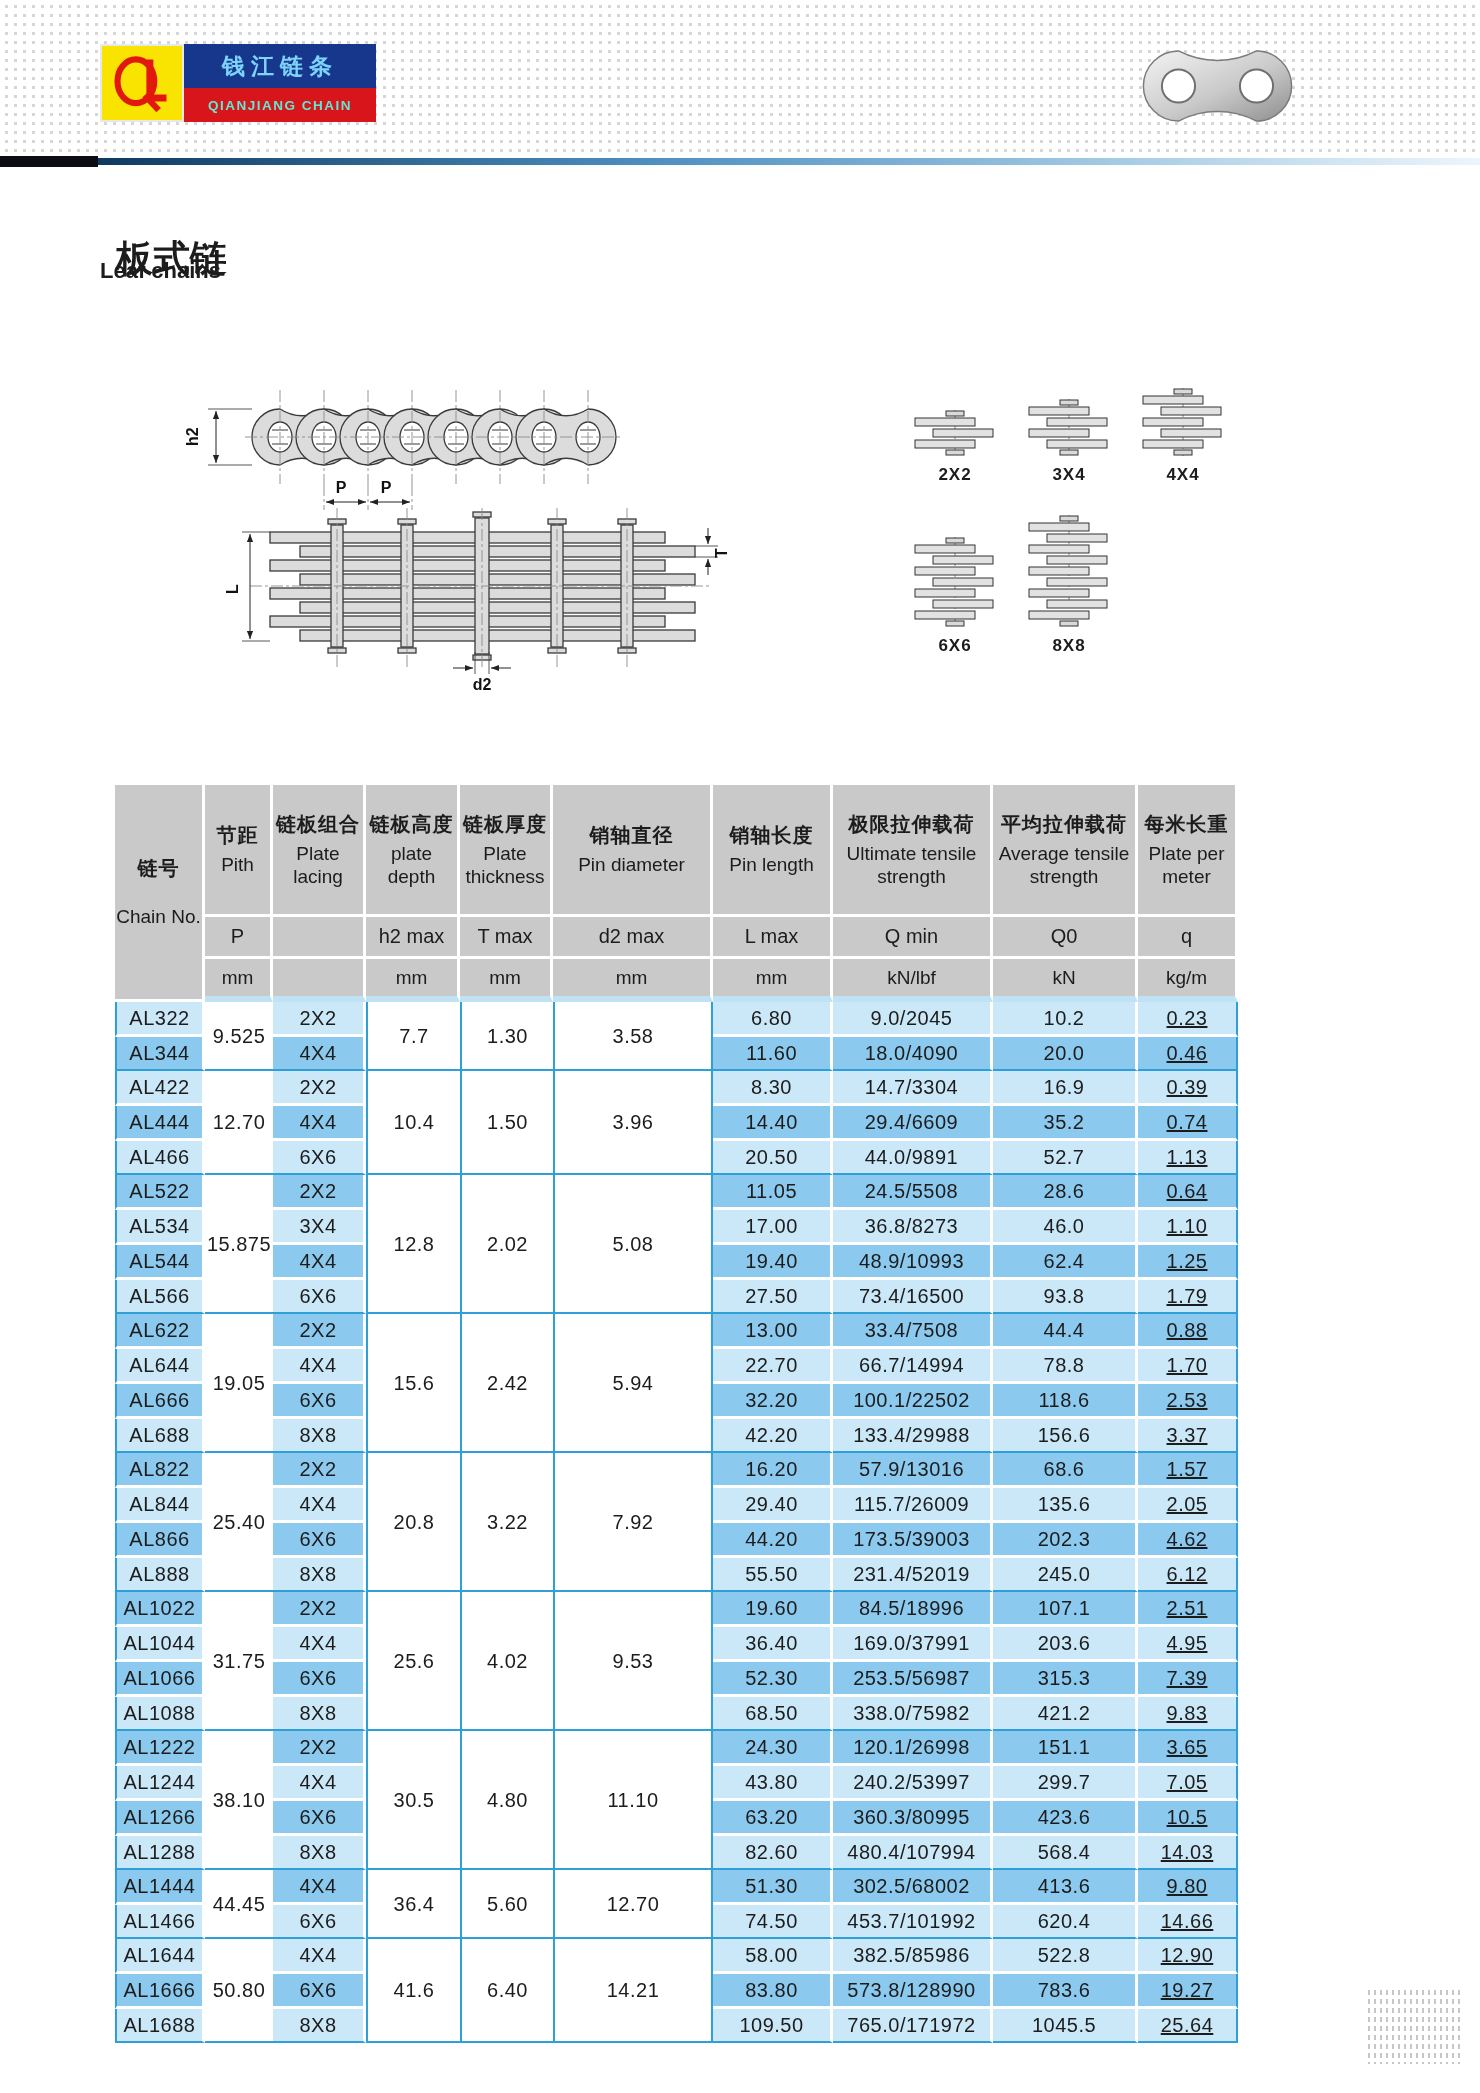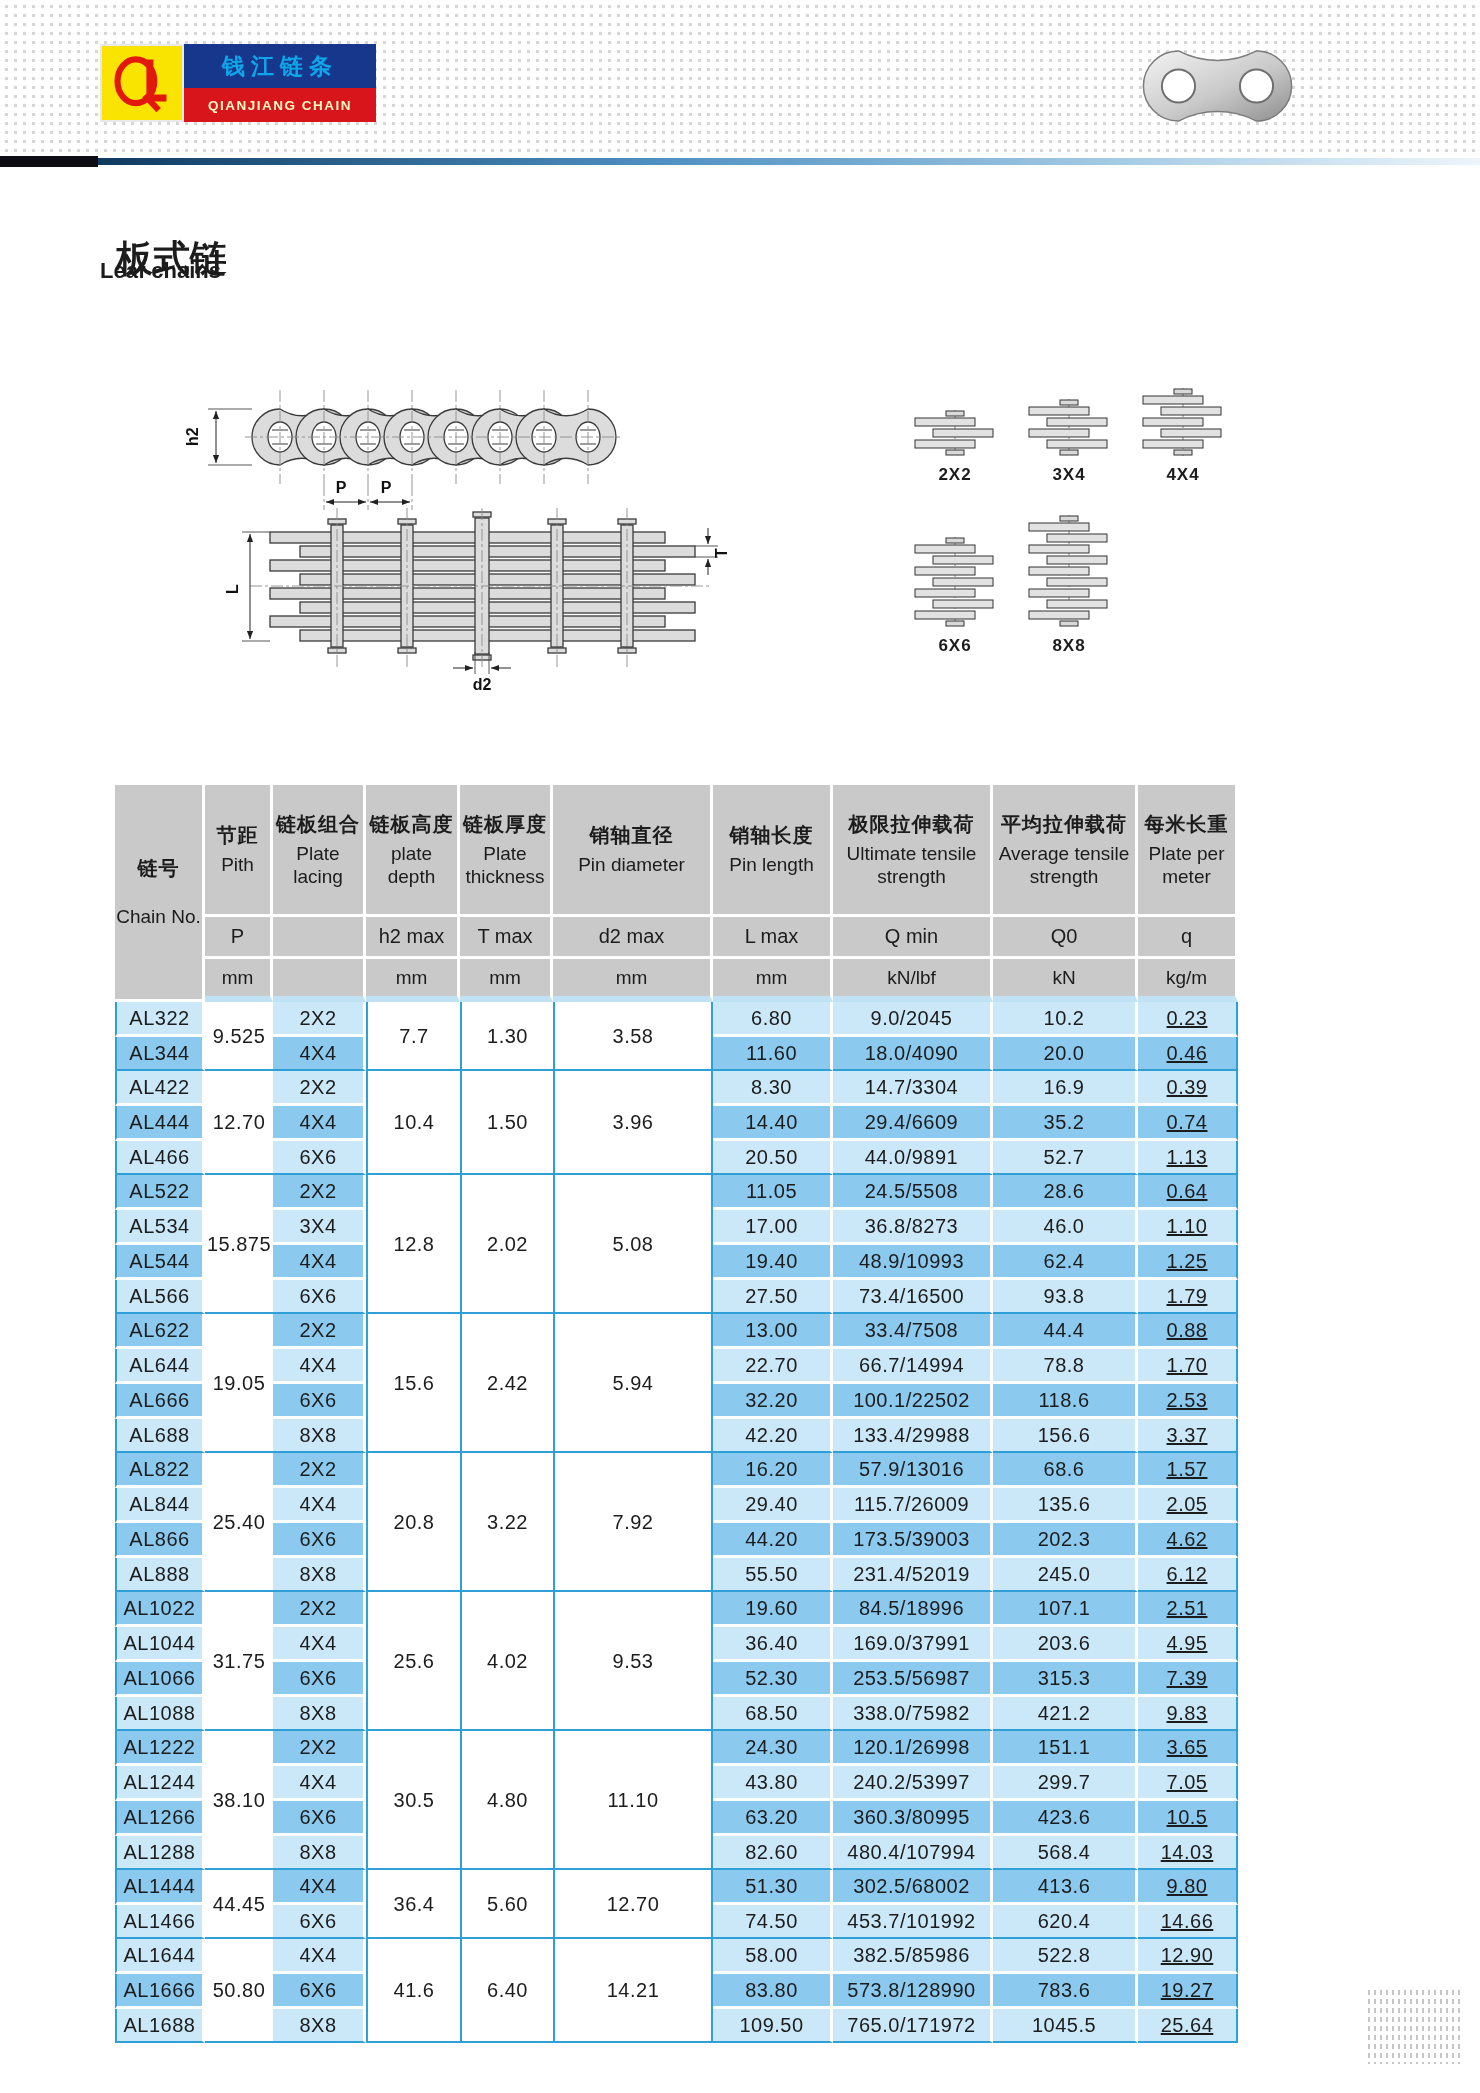--- a/index.html
+++ b/index.html
@@ -5,23 +5,23 @@
   html,body{margin:0;padding:0;background:#fff;}
   .page{position:relative;width:1480px;height:2093px;background:#fff;overflow:hidden;
         font-family:"Liberation Sans","DejaVu Sans",sans-serif;color:#1c1c1c;}
   .halftone{position:absolute;left:0;top:0;width:1480px;height:152px;
         background-image:radial-gradient(circle,#d6d6d6 1.7px,transparent 1.9px);
         background-size:9px 9px;background-position:2px 2px;}
   .logo{position:absolute;left:100px;top:44px;display:flex;height:78px;}
   .logo-mark{width:84px;height:78px;background:#f8e400;border:2px solid #e9e9e9;box-sizing:border-box;
         display:flex;align-items:center;justify-content:center;}
   .logo-text{width:192px;display:flex;flex-direction:column;}
-  .logo-cn{height:44px;background:#17378d;color:#0ea5e9;font-size:23px;font-weight:bold;letter-spacing:6px;
+  .logo-cn{height:44px;background:#17378d;color:#7dd3fc;font-size:23px;font-weight:bold;letter-spacing:6px;
         display:flex;align-items:center;justify-content:center;white-space:nowrap;}
-  .logo-en{flex:1;background:#d8151b;color:#fef9c3;font-size:13.5px;font-weight:bold;letter-spacing:1.5px;
+  .logo-en{flex:1;background:#d8151b;color:#5eead4;font-size:13.5px;font-weight:bold;letter-spacing:1.5px;
         display:flex;align-items:center;justify-content:center;white-space:nowrap;}
   .plate-photo{position:absolute;left:1120px;top:36px;}
   .rule-black{position:absolute;left:0;top:156px;width:98px;height:11px;background:#0c0c12;}
   .rule-grad{position:absolute;left:98px;top:158px;width:1382px;height:7px;
         background:linear-gradient(to right,#0f3a60,#4d8fc0 40%,#a8cde6 75%,#edf5fb);}
   .title-cn{position:absolute;left:100px;top:218px;font-size:37px;font-weight:bold;margin:16px;}
   .title-en{position:absolute;left:100px;top:258px;font-size:22px;font-weight:700;margin:0;}
   .drawing{position:absolute;left:150px;top:382px;}
   .drawing .outline{fill:#dcdcdc;stroke:#3a3a3a;stroke-width:1.3;}
   .drawing .hole{fill:#fff;stroke:#3a3a3a;stroke-width:1.3;}

